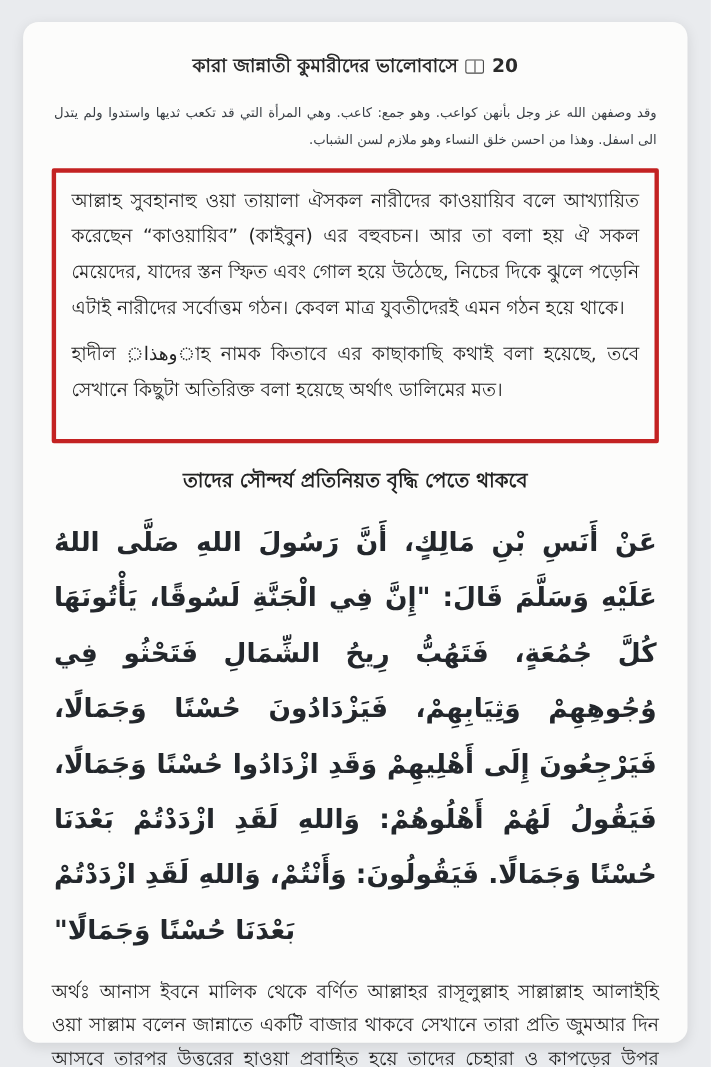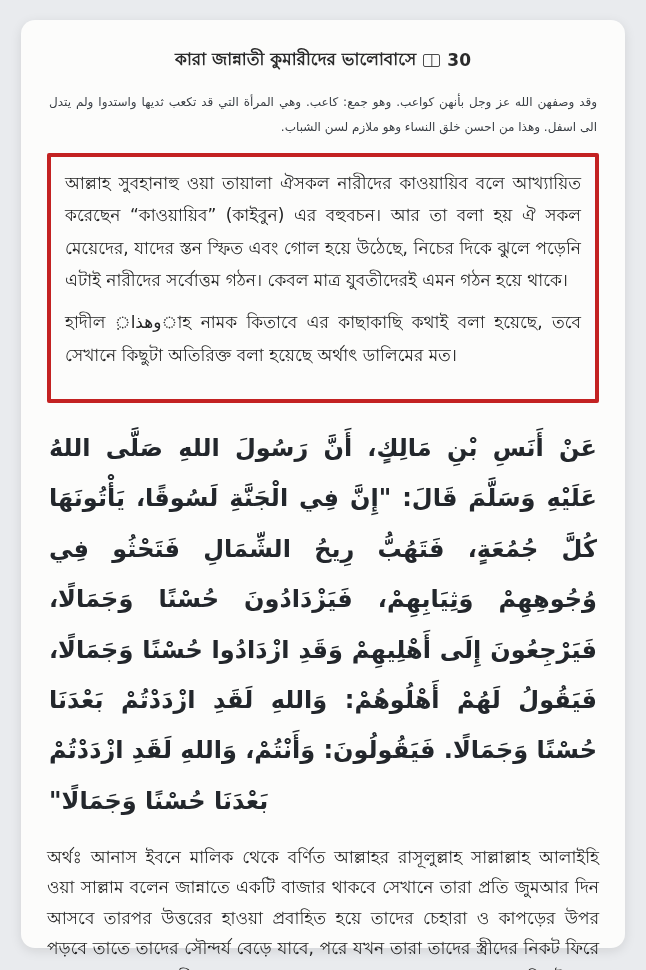--- a/index.html
+++ b/index.html
@@ -109,29 +109,30 @@
 </style>
 </head>
 <body>
 
 <div class="canvas">
   <div class="page-card">
 
     <div class="page-header">
       <span>কারা জান্নাতী কুমারীদের ভালোবাসে</span>
       <span class="book-icon"></span>
-      <span>30</span>
+      <span>20</span>
     </div>
 
     <p class="arabic-intro" lang="ar" dir="rtl">وقد وصفهن الله عز وجل بأنهن كواعب. وهو جمع: كاعب. وهي المرأة التي قد تكعب ثديها واستدوا ولم يتدل الى اسفل. وهذا من احسن خلق النساء وهو ملازم لسن الشباب.</p>
 
     <div class="highlight-box">
       <p class="bn-para">আল্লাহ সুবহানাহু ওয়া তায়ালা ঐসকল নারীদের কাওয়ায়িব বলে আখ্যায়িত করেছেন “কাওয়ায়িব” (কাইবুন) এর বহুবচন। আর তা বলা হয় ঐ সকল মেয়েদের, যাদের স্তন স্ফিত এবং গোল হয়ে উঠেছে, নিচের দিকে ঝুলে পড়েনি এটাই নারীদের সর্বোত্তম গঠন। কেবল মাত্র যুবতীদেরই এমন গঠন হয়ে থাকে।</p>
       <p class="bn-para">হাদীল وهذا়াহ নামক কিতাবে এর কাছাকাছি কথাই বলা হয়েছে, তবে সেখানে কিছুটা অতিরিক্ত বলা হয়েছে অর্থাৎ ডালিমের মত।</p>
     </div>
 
+    <div class="section-heading">তাদের সৌন্দর্য প্রতিনিয়ত বৃদ্ধি পেতে থাকবে</div>
 
     <p class="arabic-hadith" lang="ar" dir="rtl">عَنْ أَنَسِ بْنِ مَالِكٍ، أَنَّ رَسُولَ اللهِ صَلَّى اللهُ عَلَيْهِ وَسَلَّمَ قَالَ: "إِنَّ فِي الْجَنَّةِ لَسُوقًا، يَأْتُونَهَا كُلَّ جُمُعَةٍ، فَتَهُبُّ رِيحُ الشِّمَالِ فَتَحْثُو فِي وُجُوهِهِمْ وَثِيَابِهِمْ، فَيَزْدَادُونَ حُسْنًا وَجَمَالًا، فَيَرْجِعُونَ إِلَى أَهْلِيهِمْ وَقَدِ ازْدَادُوا حُسْنًا وَجَمَالًا، فَيَقُولُ لَهُمْ أَهْلُوهُمْ: وَاللهِ لَقَدِ ازْدَدْتُمْ بَعْدَنَا حُسْنًا وَجَمَالًا. فَيَقُولُونَ: وَأَنْتُمْ، وَاللهِ لَقَدِ ازْدَدْتُمْ بَعْدَنَا حُسْنًا وَجَمَالًا"</p>
 
     <p class="bn-translation">অর্থঃ আনাস ইবনে মালিক থেকে বর্ণিত আল্লাহর রাসূলুল্লাহ সাল্লাল্লাহ আলাইহি ওয়া সাল্লাম বলেন জান্নাতে একটি বাজার থাকবে সেখানে তারা প্রতি জুমআর দিন আসবে তারপর উত্তরের হাওয়া প্রবাহিত হয়ে তাদের চেহারা ও কাপড়ের উপর পড়বে তাতে তাদের সৌন্দর্য বেড়ে যাবে, পরে যখন তারা তাদের স্ত্রীদের নিকট ফিরে যাবে তখন তাদের স্ত্রীরা বলবে আল্লাহর কসম আপনারা তো আমাদের নিকট হতে পৃথক হওয়ার পর পূর্বাপেক্ষা বেশি সুন্দর হয়ে গিয়েছেন। তারাও বলবে আল্লাহর কসম তোমরাও পূর্বাপেক্ষা বেশি সুন্দর হয়ে গিয়েছ। ।সহীহ মুসলিম, হাদীস নং- ২৮৩৩।</p>
 
   </div>
 </div>
 
 </body></html>

